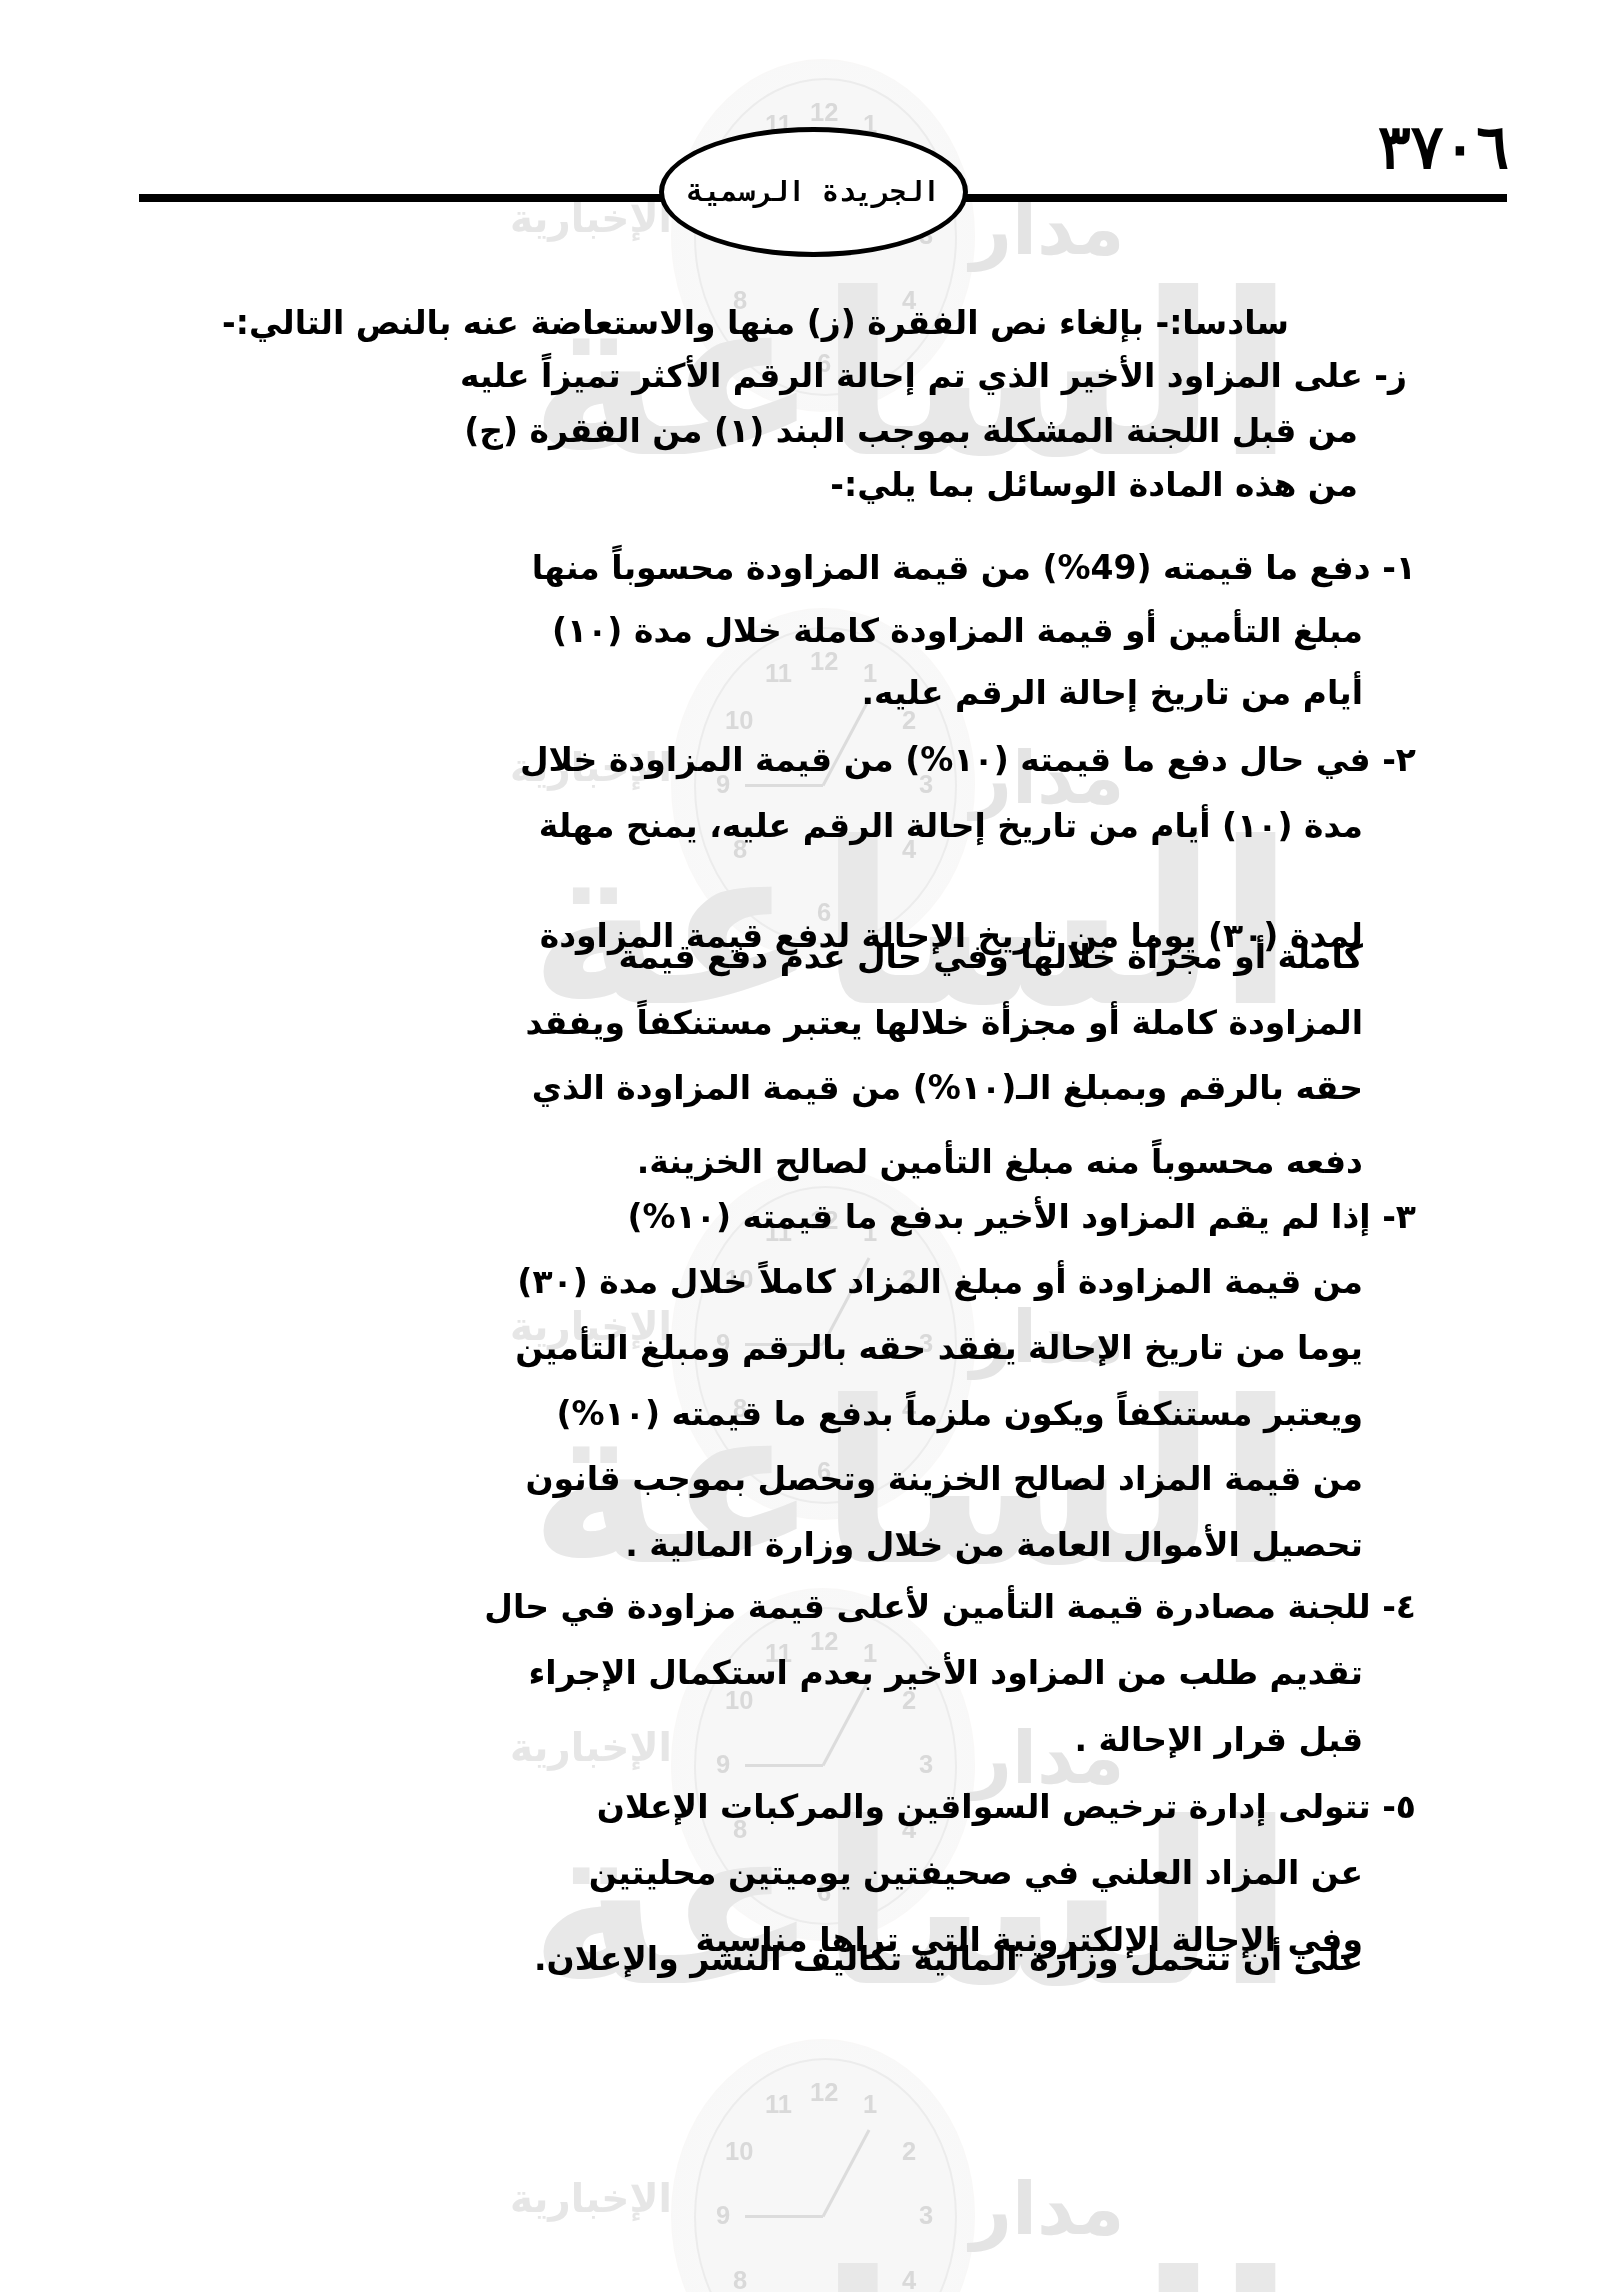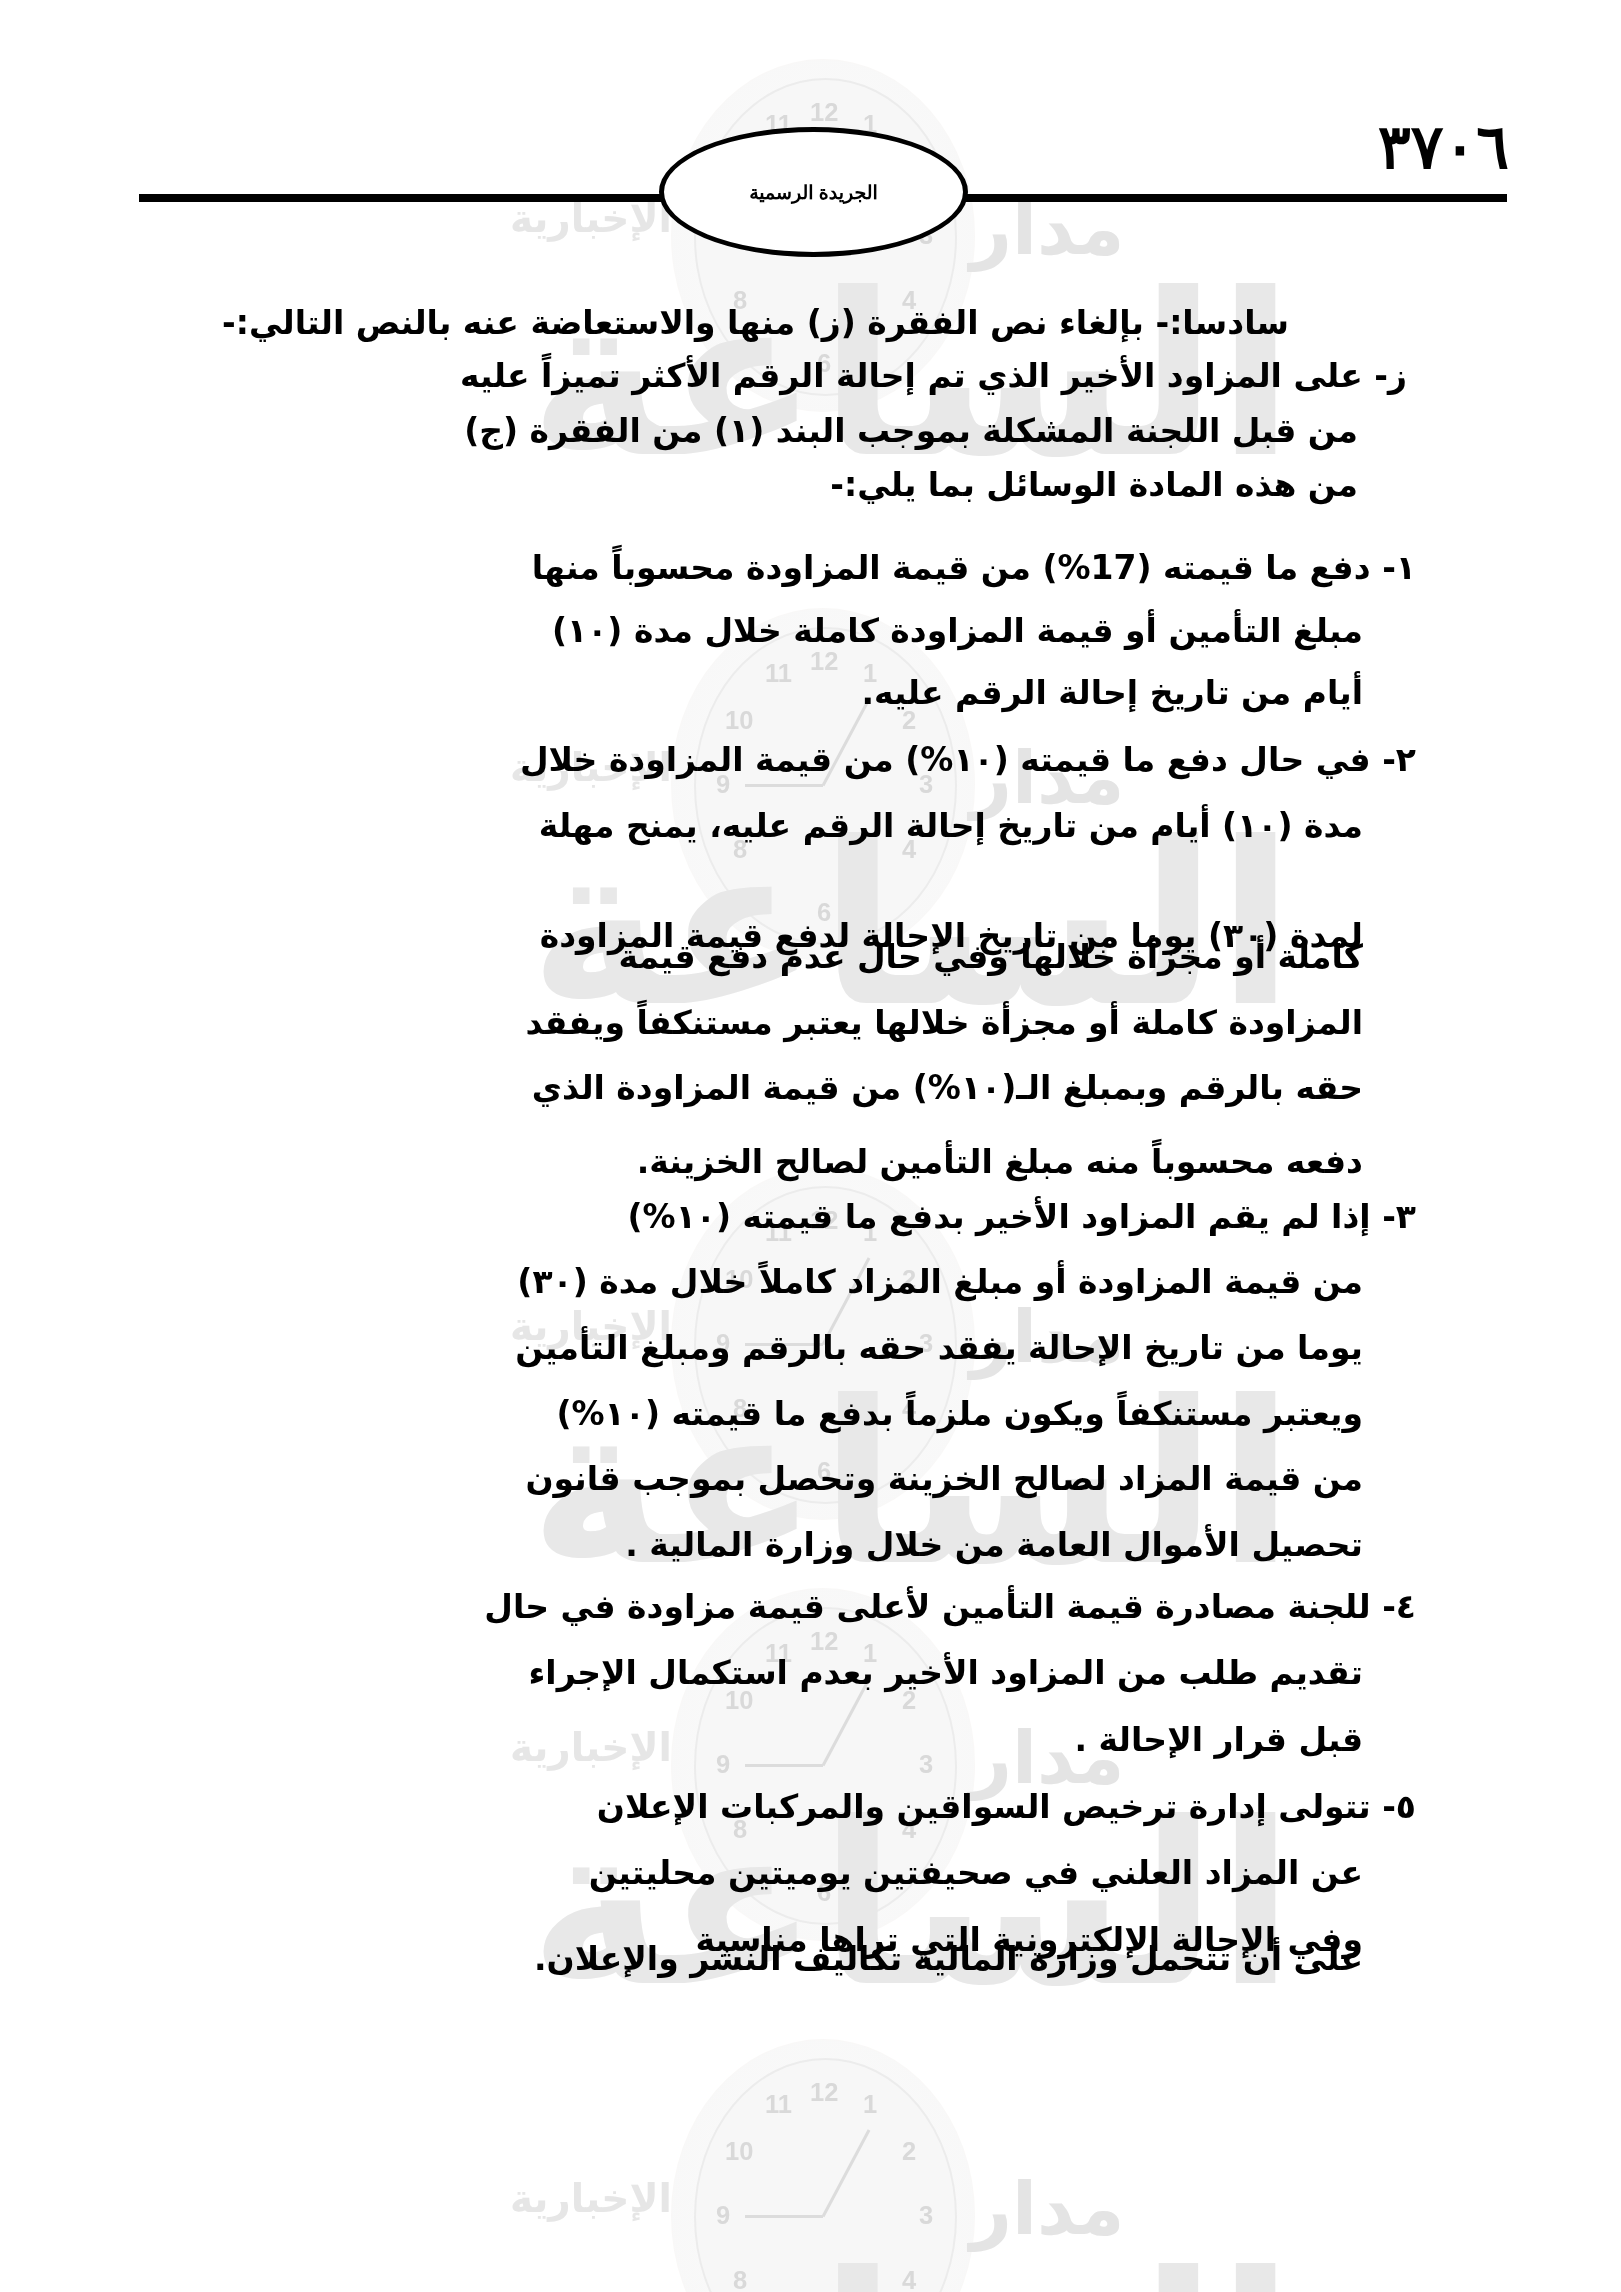--- a/index.html
+++ b/index.html
@@ -120,23 +120,23 @@
       height: 120px;
       border: 5.9px solid #000;
       border-radius: 50%;
       background: #fff;
       z-index: 3;
       display: flex;
       align-items: center;
       justify-content: center;
     }
     .header-oval span {
-      font-family: Liberation Sans, sans-serif;
-      font-weight: bold;
-      font-size: 19px;
+      font-family: Liberation Mono, monospace;
+      font-weight: bold;
+      font-size: 28px;
       direction: rtl;
     }
 
     
     .content {
       position: absolute;
       left: 196px;
       top: 294px;
       width: 1093px;
       direction: rtl;
@@ -269,21 +269,21 @@
 
   <div class="line" style="top:11.8px; right:0;">سادسا:- بإلغاء نص الفقرة (ز) منها والاستعاضة عنه بالنص التالي:-</div>
 
   <div>
     <div class="line" style="top:65px; right:-118px;">ز- على المزاود الأخير الذي تم إحالة الرقم الأكثر تميزاً عليه</div>
     <div class="line" style="top:120px; right:-69px;">من قبل اللجنة المشكلة بموجب البند (١) من الفقرة (ج)</div>
     <div class="line" style="top:174px; right:-69px;">من هذه المادة الوسائل بما يلي:-</div>
   </div>
 
   <div>
-    <div class="line" style="top:257px; right:-127px;">١- دفع ما قيمته (17%) من قيمة المزاودة محسوباً منها</div>
+    <div class="line" style="top:257px; right:-127px;">١- دفع ما قيمته (49%) من قيمة المزاودة محسوباً منها</div>
     <div class="line" style="top:320px; right:-74px;">مبلغ التأمين أو قيمة المزاودة كاملة خلال مدة (١٠)</div>
     <div class="line" style="top:382px; right:-74px;">أيام من تاريخ إحالة الرقم عليه.</div>
   </div>
 
   <div>
     <div class="line" style="top:449px; right:-127px;">٢-  في حال دفع ما قيمته (١٠%) من قيمة المزاودة خلال</div>
     <div class="line" style="top:515px; right:-74px;">مدة (١٠) أيام من تاريخ إحالة الرقم عليه، يمنح مهلة</div>
     <div class="line" style="top:580px; right:-74px;margin-top:45px;">لمدة (٣٠) يوما من تاريخ الإحالة لدفع قيمة المزاودة</div>
     <div class="line" style="top:646px; right:-74px;text-align:right;">كاملة أو مجزأة خلالها وفي حال عدم دفع قيمة</div>
     <div class="line" style="top:712px; right:-74px;">المزاودة كاملة أو مجزأة خلالها يعتبر مستنكفاً ويفقد</div>

